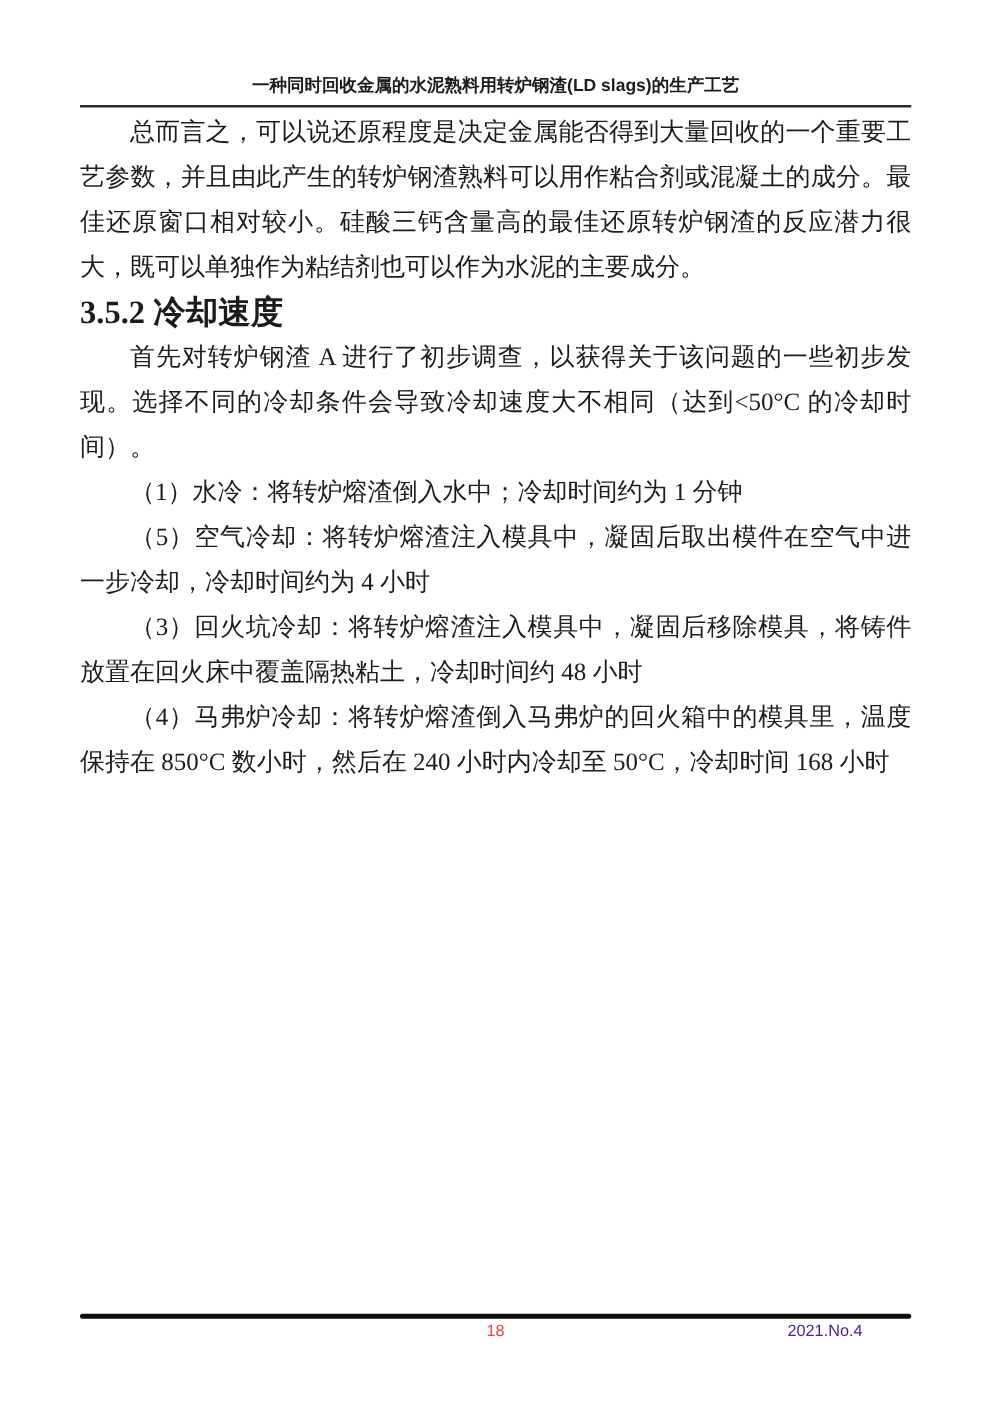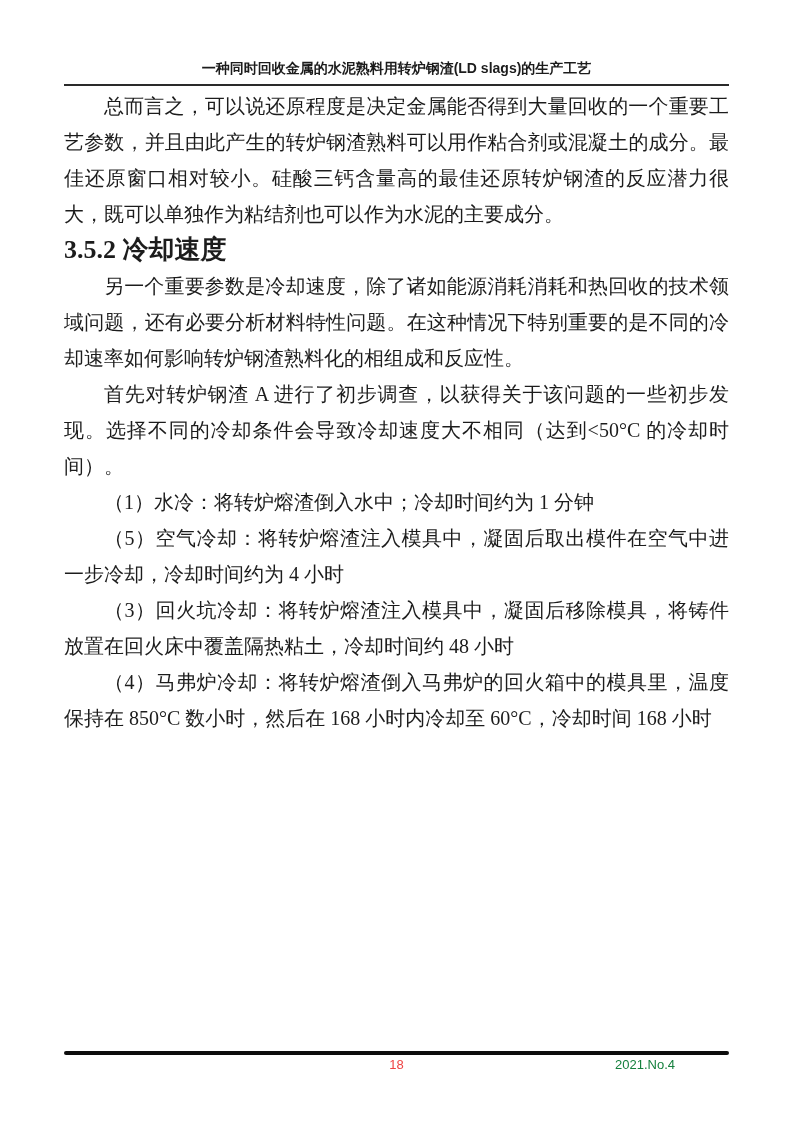--- a/index.html
+++ b/index.html
@@ -72,52 +72,51 @@
     width: 793px;
     text-align: center;
     font-family: "Liberation Sans", "DejaVu Sans", sans-serif;
     font-size: 13px;
     line-height: 16px;
     color: #ef4444;
   }
   .footer-issue {
     position: absolute;
     top: 1057px;
-    right: 118px;
+    right: 103px;
     font-family: "Liberation Sans", "DejaVu Sans", sans-serif;
     font-size: 13px;
     line-height: 16px;
-    color: #15803d;
+    color: #4c1d95;
   }
 </style>
 </head>
 <body>
 
 <div class="page">
 
   <div class="header">
     <span>一种同时回收金属的水泥熟料用转炉钢渣(LD slags)的生产工艺</span>
   </div>
 
   <div class="content">
     <p>总而言之，可以说还原程度是决定金属能否得到大量回收的一个重要工艺参数，并且由此产生的转炉钢渣熟料可以用作粘合剂或混凝土的成分。最佳还原窗口相对较小。硅酸三钙含量高的最佳还原转炉钢渣的反应潜力很大，既可以单独作为粘结剂也可以作为水泥的主要成分。</p>
 
     <h3 class="section-heading">3.5.2 冷却速度</h3>
 
-    <p>另一个重要参数是冷却速度，除了诸如能源消耗消耗和热回收的技术领域问题，还有必要分析材料特性问题。在这种情况下特别重要的是不同的冷却速率如何影响转炉钢渣熟料化的相组成和反应性。</p>
 
     <p>首先对转炉钢渣 A 进行了初步调查，以获得关于该问题的一些初步发现。选择不同的冷却条件会导致冷却速度大不相同（达到&lt;50°C 的冷却时间）。</p>
 
     <p>（1）水冷：将转炉熔渣倒入水中；冷却时间约为 1 分钟</p>
 
     <p>（5）空气冷却：将转炉熔渣注入模具中，凝固后取出模件在空气中进一步冷却，冷却时间约为 4 小时</p>
 
     <p>（3）回火坑冷却：将转炉熔渣注入模具中，凝固后移除模具，将铸件放置在回火床中覆盖隔热粘土，冷却时间约 48 小时</p>
 
-    <p>（4）马弗炉冷却：将转炉熔渣倒入马弗炉的回火箱中的模具里，温度保持在 850°C 数小时，然后在 168 小时内冷却至 60°C，冷却时间 168 小时</p>
+    <p>（4）马弗炉冷却：将转炉熔渣倒入马弗炉的回火箱中的模具里，温度保持在 850°C 数小时，然后在 240 小时内冷却至 50°C，冷却时间 168 小时</p>
 
   </div>
 
   <div class="footer-line"></div>
 
   <div class="footer-page-number">18</div>
 
   <div class="footer-issue">2021.No.4</div>
 
 </div>

